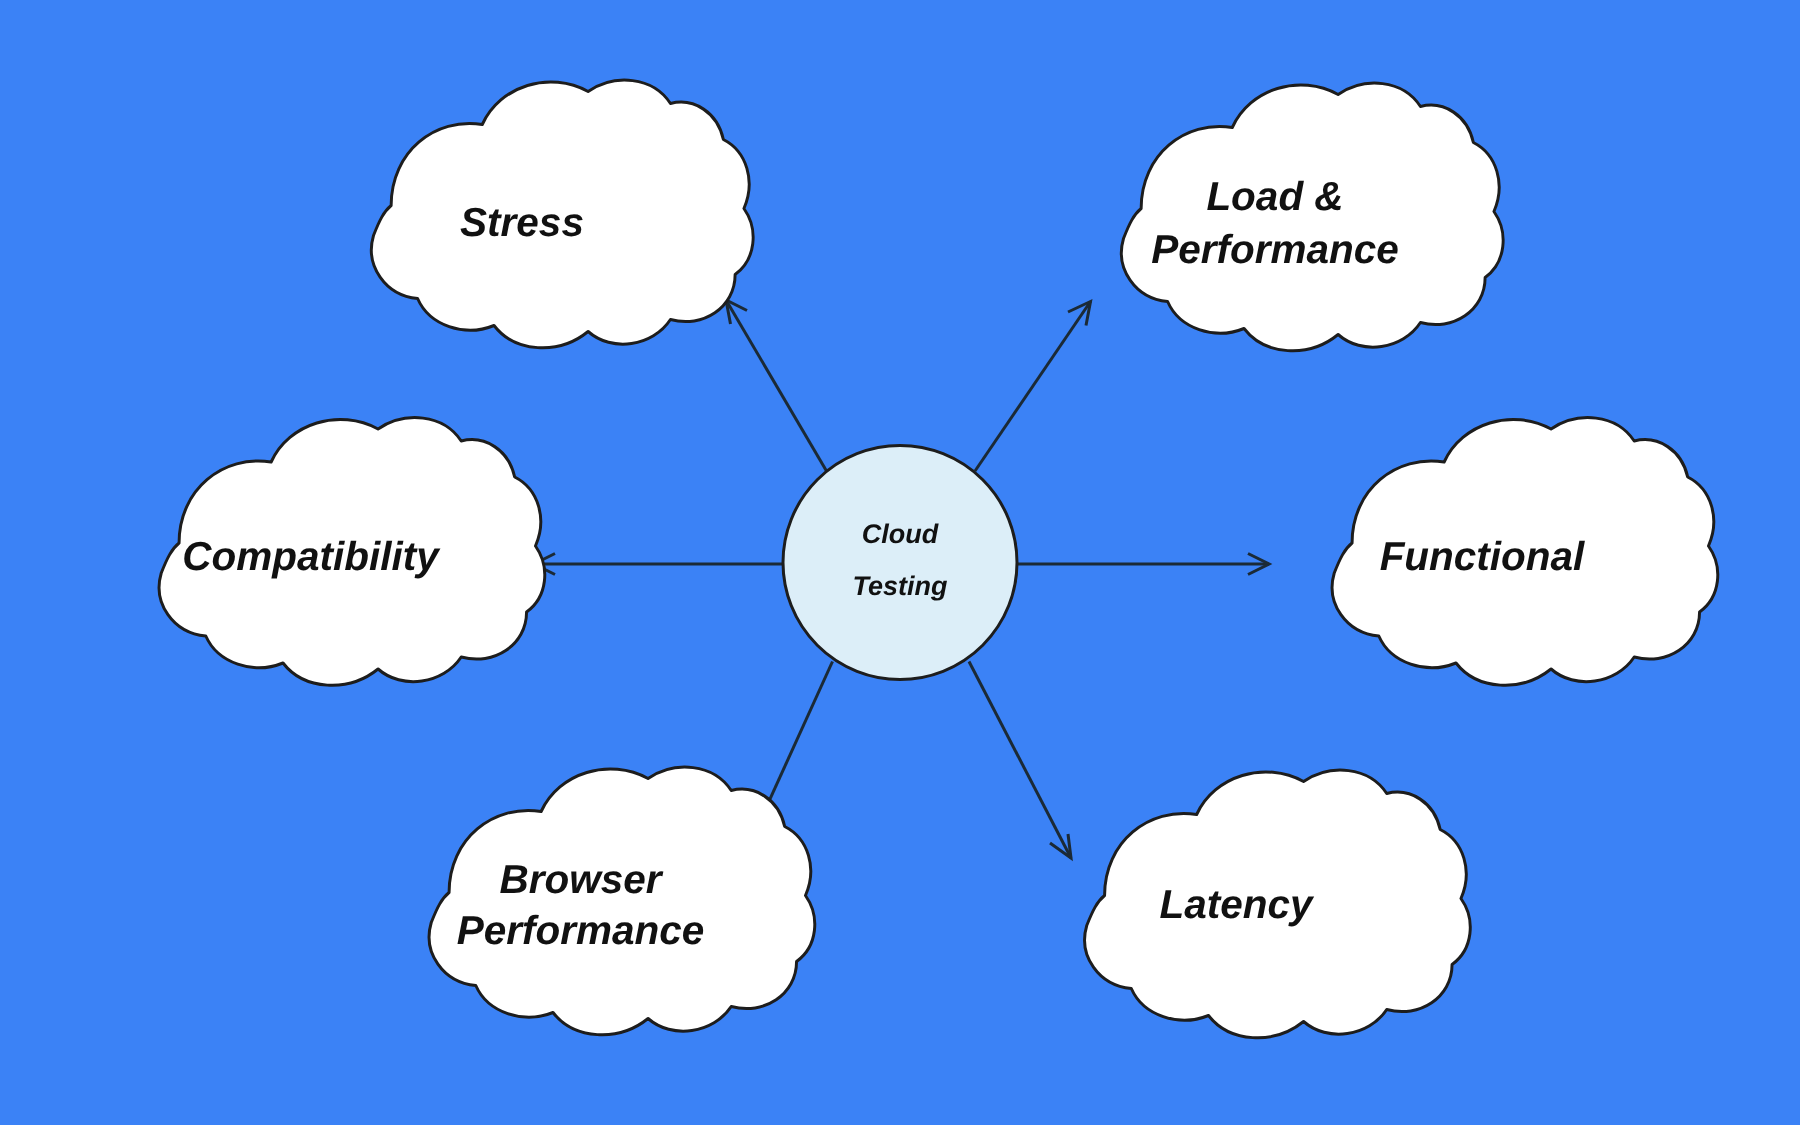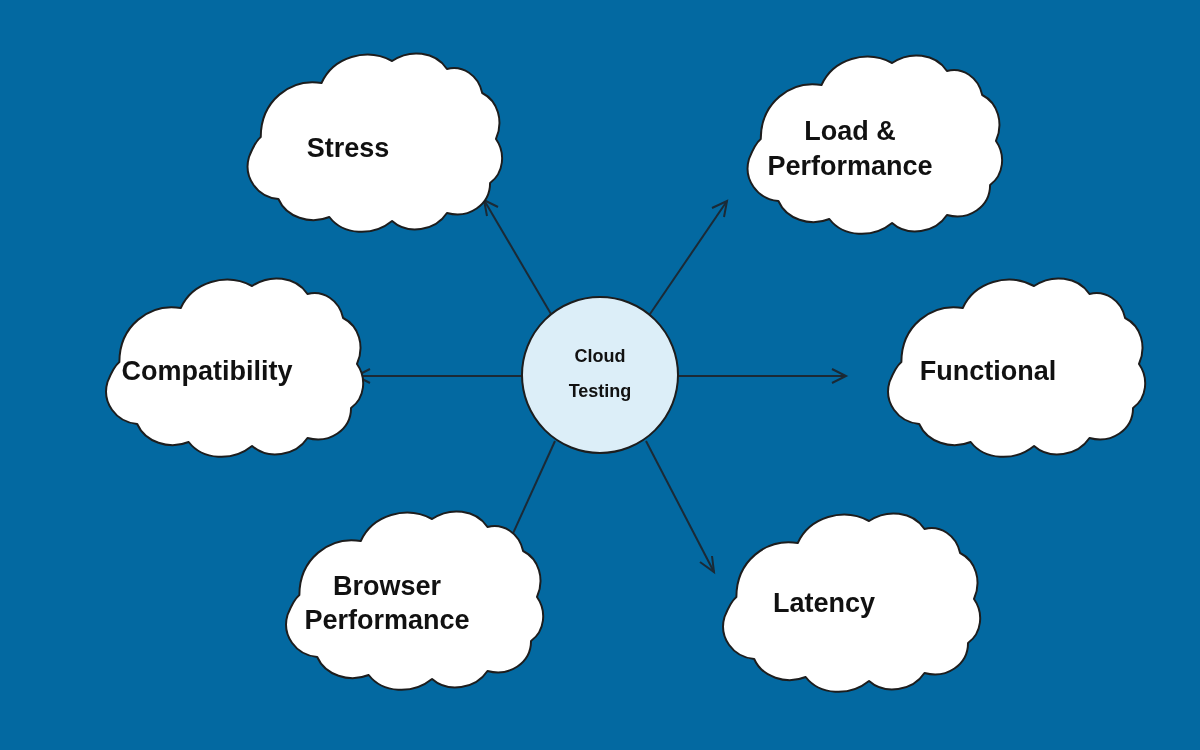--- a/index.html
+++ b/index.html
@@ -10,21 +10,22 @@
   body {
     width: 1200px;
     height: 750px;
     overflow: hidden;
     font-family: "Liberation Sans", sans-serif;
   }
   #diagram-root {
     position: relative;
     width: 1200px;
     height: 750px;
-    background: #0369a1;
+    background: #3b82f6;
+    font-style: italic;
   }
   #diagram-svg {
     position: absolute;
     top: 0;
     left: 0;
     width: 1200px;
     height: 750px;
     display: block;
   }
   .cloud-shape {

